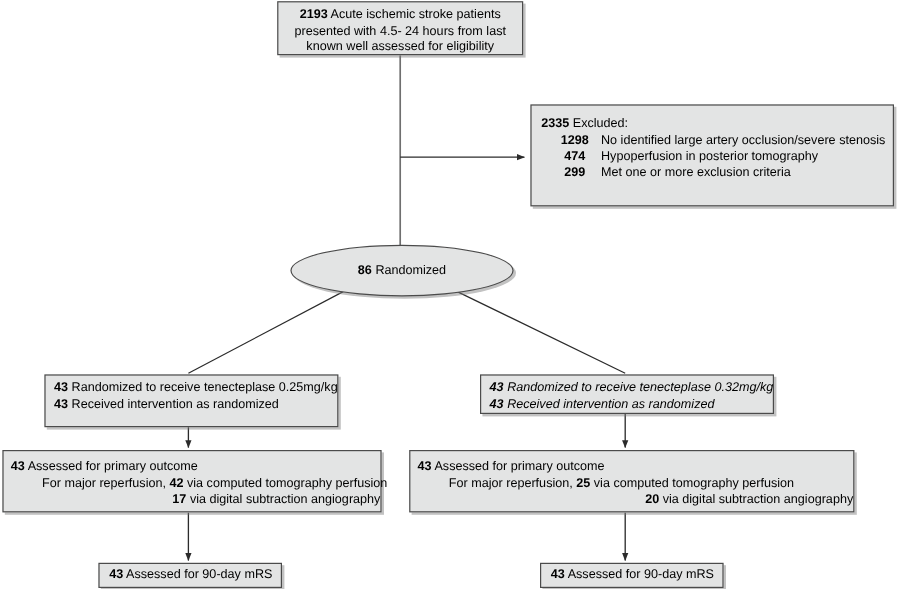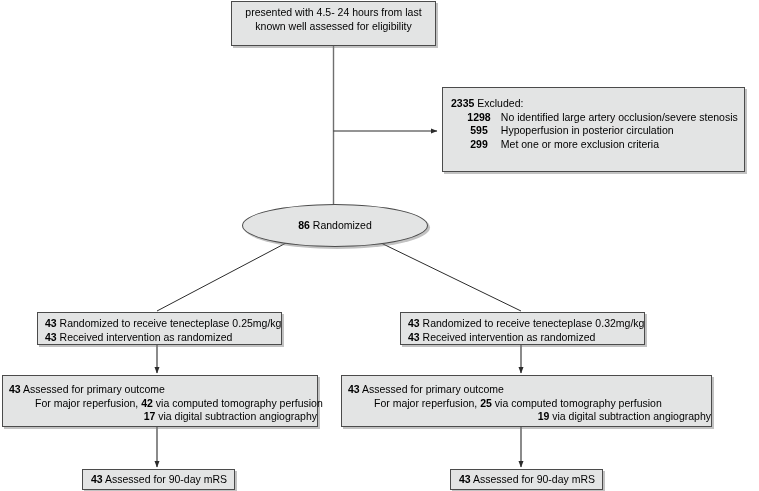--- a/index.html
+++ b/index.html
@@ -56,22 +56,22 @@
 
   #node-randomized {
     left: 242px; top: 204px; width: 186px; height: 43px;
     border-radius: 50% / 50%;
     display: flex;
     align-items: center;
     justify-content: center;
     box-shadow: 2px 2px 0 rgba(120,120,120,0.45);
   }
 
-  #node-alloc-left  { left: 37px;  top: 312px; width: 245px; height: 33px; padding: 4px 0 0 7px; }
-  #node-alloc-right { left: 400px; top: 312px; width: 245px; height: 33px; padding: 4px 0 0 7px; }
+  #node-alloc-left  { left: 37px;  top: 312px; width: 245px; height: 44px; padding: 4px 0 0 7px; }
+  #node-alloc-right { left: 400px; top: 312px; width: 245px; height: 33px; padding: 4px 0 0 7px; font-style: italic; }
 
   #node-outcome-left  { left: 2px;   top: 375px; width: 316px; height: 52px; padding: 7px 0 0 6px; }
   #node-outcome-right { left: 341px; top: 375px; width: 371px; height: 52px; padding: 7px 0 0 6px; }
   .outcome .l2 { padding-left: 26px; }
   .outcome .l3 { padding-left: 132px; text-align: right; }
   #node-outcome-right .l3 { padding-left: 138px; }
 
   #node-mrs-left  { left: 82px;  top: 469px; width: 153px; height: 21px; padding: 3px 0 0 8px; }
   #node-mrs-right { left: 450px; top: 469px; width: 153px; height: 21px; padding: 3px 0 0 8px; }
 </style>
@@ -98,28 +98,29 @@
     <line x1="157" y1="345" x2="157" y2="373" stroke="#2b2b2b" stroke-width="1.1" marker-end="url(#arrow)"></line>
 
     <line x1="521" y1="345" x2="521" y2="373" stroke="#2b2b2b" stroke-width="1.1" marker-end="url(#arrow)"></line>
 
     <line x1="157" y1="427" x2="157" y2="467" stroke="#2b2b2b" stroke-width="1.1" marker-end="url(#arrow)"></line>
 
     <line x1="521" y1="427" x2="521" y2="467" stroke="#2b2b2b" stroke-width="1.1" marker-end="url(#arrow)"></line>
   </svg>
 
   <div class="node" id="node-screened">
+    <div class="ln"><b>2193</b><span> Acute ischemic stroke patients</span></div>
     <div class="ln">presented with 4.5- 24 hours from last</div>
     <div class="ln">known well assessed for eligibility</div>
   </div>
 
   <div class="node" id="node-excluded">
     <div class="ln"><b class="numfirst">2335</b><span> Excluded:</span></div>
     <div class="ln sub"><span class="num">1298</span>&nbsp; <span>No identified large artery occlusion/severe stenosis</span></div>
-    <div class="ln sub"><span class="num">595</span>&nbsp; <span>Hypoperfusion in posterior circulation</span></div>
+    <div class="ln sub"><span class="num">474</span>&nbsp; <span>Hypoperfusion in posterior tomography</span></div>
     <div class="ln sub"><span class="num">299</span>&nbsp; <span>Met one or more exclusion criteria</span></div>
   </div>
 
   <div class="node" id="node-randomized">
     <div class="ln"><b>86</b><span> Randomized</span></div>
   </div>
 
   <div class="node" id="node-alloc-left">
     <div class="ln"><b>43</b><span> Randomized to receive tenecteplase 0.25mg/kg</span></div>
     <div class="ln"><b>43</b><span> Received intervention as randomized</span></div>
@@ -132,21 +133,21 @@
 
   <div class="node outcome" id="node-outcome-left">
     <div class="ln l1"><b>43</b><span> Assessed for primary outcome</span></div>
     <div class="ln l2"><span>For major reperfusion, </span><b>42</b><span> via  computed tomography perfusion</span></div>
     <div class="ln l3"><b>17</b><span> via  digital subtraction angiography</span></div>
   </div>
 
   <div class="node outcome" id="node-outcome-right">
     <div class="ln l1"><b>43</b><span> Assessed for primary outcome</span></div>
     <div class="ln l2"><span>For major reperfusion, </span><b>25</b><span> via  computed tomography perfusion</span></div>
-    <div class="ln l3"><b>19</b><span> via  digital subtraction angiography</span></div>
+    <div class="ln l3"><b>20</b><span> via  digital subtraction angiography</span></div>
   </div>
 
   <div class="node" id="node-mrs-left">
     <div class="ln"><b>43</b><span> Assessed for 90-day mRS</span></div>
   </div>
 
   <div class="node" id="node-mrs-right">
     <div class="ln"><b>43</b><span> Assessed for 90-day mRS</span></div>
   </div>
 

